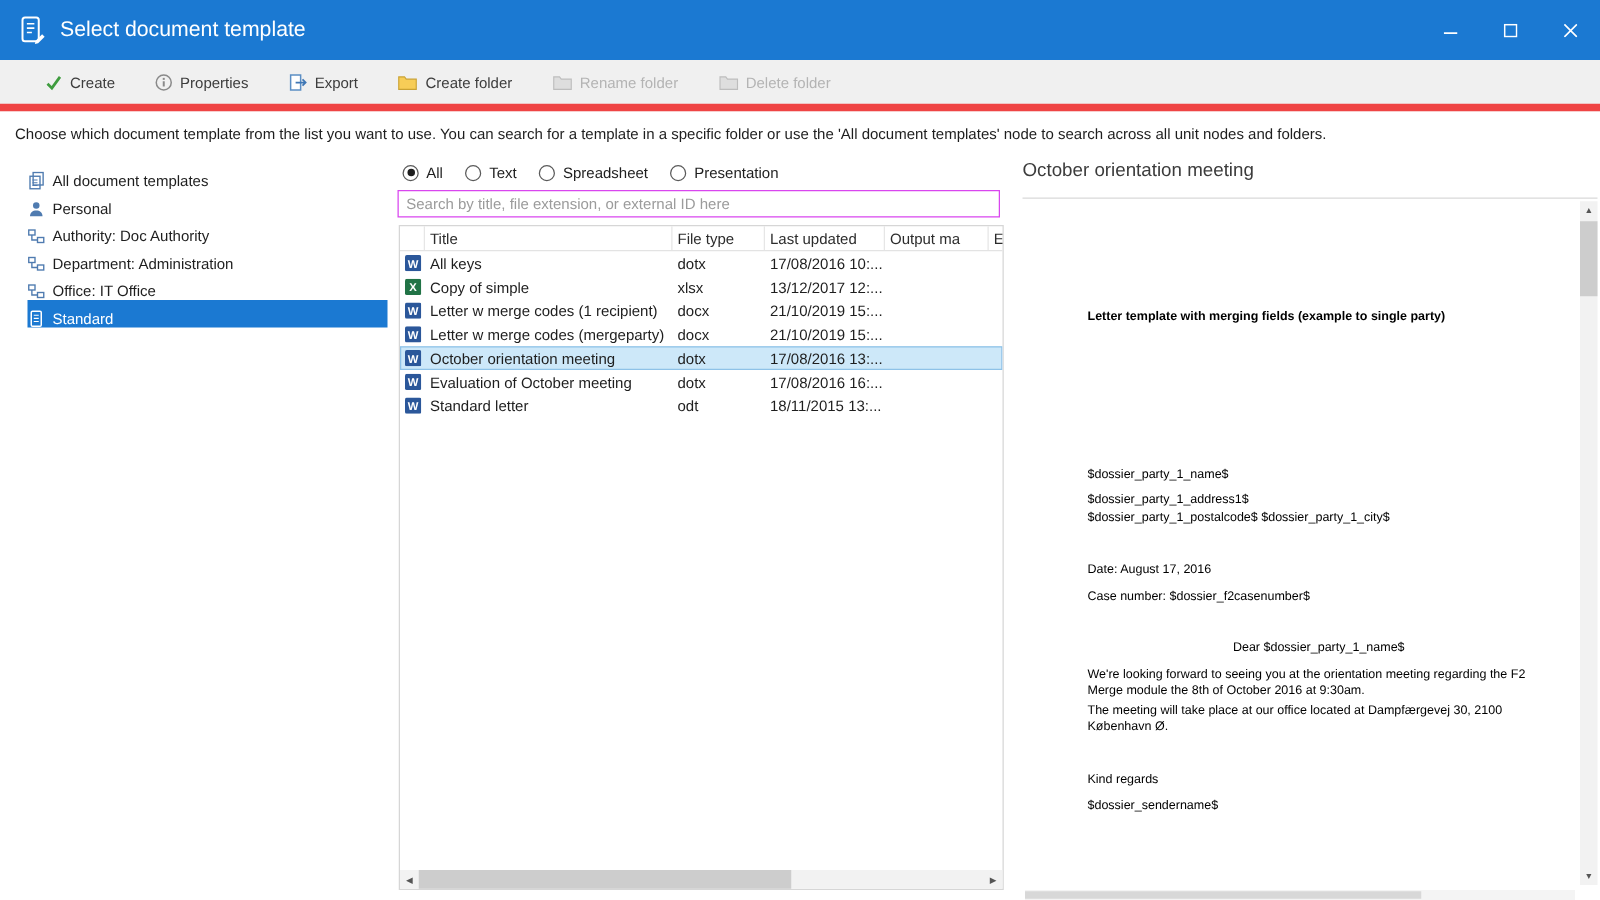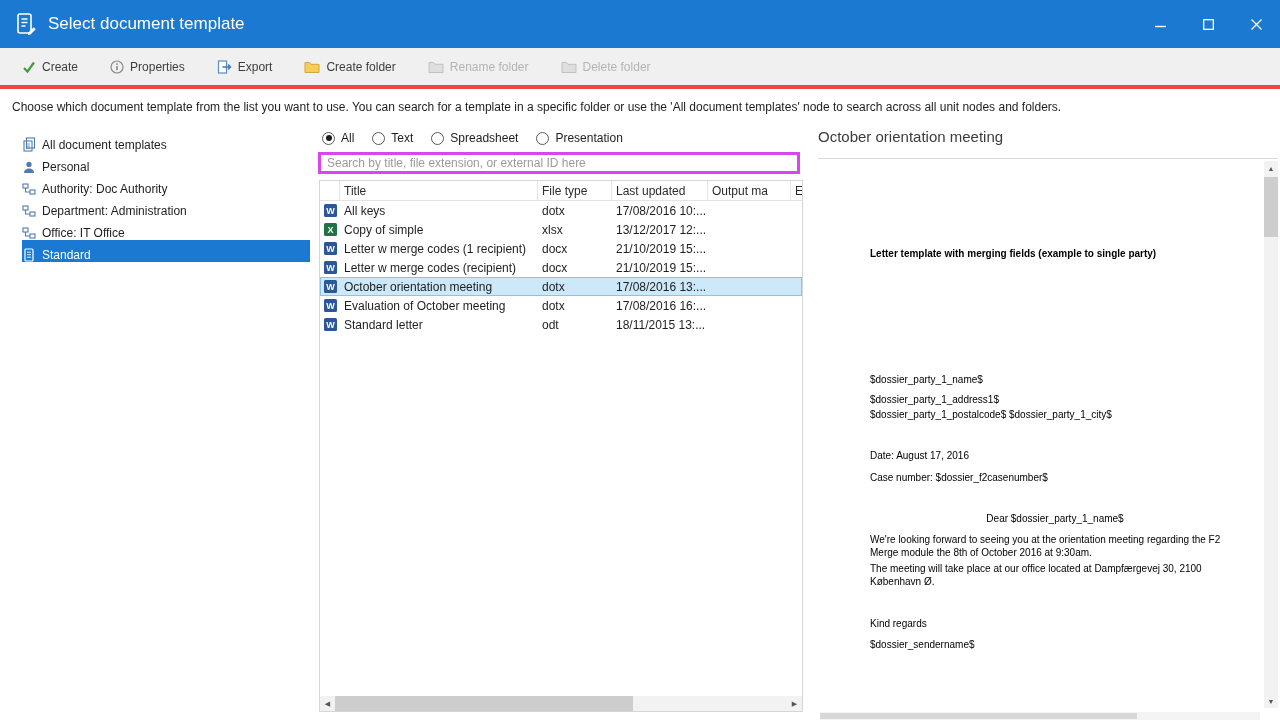--- a/index.html
+++ b/index.html
@@ -15,22 +15,22 @@
     background:var(--titlebar,#1b79d2); display:flex; align-items:center; color:#fff;
   }
   .titlebar-icon { margin-left:14px; display:flex; align-items:center; }
   .titlebar-title { margin-left:10px; font-size:17px; }
   .window-controls { margin-left:auto; display:flex; height:100%; }
   .win-btn { width:48px; height:100%; display:flex; align-items:center; justify-content:center; cursor:pointer; }
 
   
   .toolbar {
     position:absolute; top:48px; left:0; right:0; height:41px;
-    background:#f0f0f0; border-bottom:4px solid #ef4444;
-    display:flex; align-items:flex-start; padding-left:6px;
+    background:#f0f0f0; border-bottom:6px solid #ef4444;
+    display:flex; align-items:flex-start; padding-left:20px;
   }
   .tb-item { display:flex; align-items:center; gap:6px; padding:0 16px; height:100%; font-size:12px; color:#3d3d3d; cursor:pointer; }
   .tb-item.disabled { color:#b4b4b4; cursor:default; }
   .tb-icon { display:flex; align-items:center; }
 
   
   .description { position:absolute; top:100px; left:12px; right:12px; font-size:12px; color:#1e1e1e; }
 
   
   .tree-panel { position:absolute; left:10px; top:130px; width:300px; }
@@ -43,21 +43,21 @@
   
   .middle-panel { position:absolute; left:318px; top:128px; width:484px; height:584px; }
   .filter-row { display:flex; align-items:center; gap:18px; font-size:12px; height:20px; margin-left:4px; }
   .radio-opt { display:flex; align-items:center; gap:6px; cursor:pointer; }
   .radio-circle { width:13px; height:13px; border:1px solid #5a5a5a; border-radius:50%; background:#fff; position:relative; }
   .radio-opt.checked .radio-circle::after {
     content:""; position:absolute; left:2.5px; top:2.5px; width:6px; height:6px; border-radius:50%; background:#1d1d1d;
   }
   .search {
     position:absolute; top:24px; left:0; width:482px; height:22px;
-    border:3px solid #d946ef; font-size:12px; padding:0 6px; font-family:inherit; color:#222; outline:none;
+    border:1px solid #d946ef; font-size:12px; padding:0 6px; font-family:inherit; color:#222; outline:none;
   }
   .search::placeholder { color:#9b9b9b; }
 
   .table-wrap { position:absolute; top:52px; left:1px; width:484px; bottom:0; border:1px solid #d6d6d6; background:#fff; }
   .thead { display:flex; height:20px; border-bottom:1px solid #e3e3e3; }
   .th { font-size:12px; color:#2c2c2c; padding-left:4px; border-right:1px solid #e6e6e6; display:flex; align-items:center; overflow:hidden; white-space:nowrap; cursor:pointer; }
   .col-icon { width:20px; flex:0 0 20px; }
   .col-title { width:198px; flex:0 0 198px; }
   .col-type { width:74px; flex:0 0 74px; }
   .col-updated { width:96px; flex:0 0 96px; }
@@ -318,21 +318,21 @@
             <span class="td col-output"></span>
             <span class="td col-e"></span>
           </div>
           <div class="trow">
             <span class="td col-icon">
               <svg width="13" height="13" viewBox="0 0 13 13">
                 <rect width="13" height="13" rx="1.5" fill="#2b579a"></rect>
                 <text x="6.5" y="10" font-size="9" font-weight="bold" fill="#fff" text-anchor="middle" font-family="Liberation Sans, sans-serif">W</text>
               </svg>
             </span>
-            <span class="td col-title cell-title">Letter w merge codes (recipient)</span>
+            <span class="td col-title cell-title">Letter w merge codes (mergeparty)</span>
             <span class="td col-type cell-type">docx</span>
             <span class="td col-updated cell-updated">21/10/2019 15:...</span>
             <span class="td col-output"></span>
             <span class="td col-e"></span>
           </div>
           <div class="trow selected">
             <span class="td col-icon">
               <svg width="13" height="13" viewBox="0 0 13 13">
                 <rect width="13" height="13" rx="1.5" fill="#2b579a"></rect>
                 <text x="6.5" y="10" font-size="9" font-weight="bold" fill="#fff" text-anchor="middle" font-family="Liberation Sans, sans-serif">W</text>

